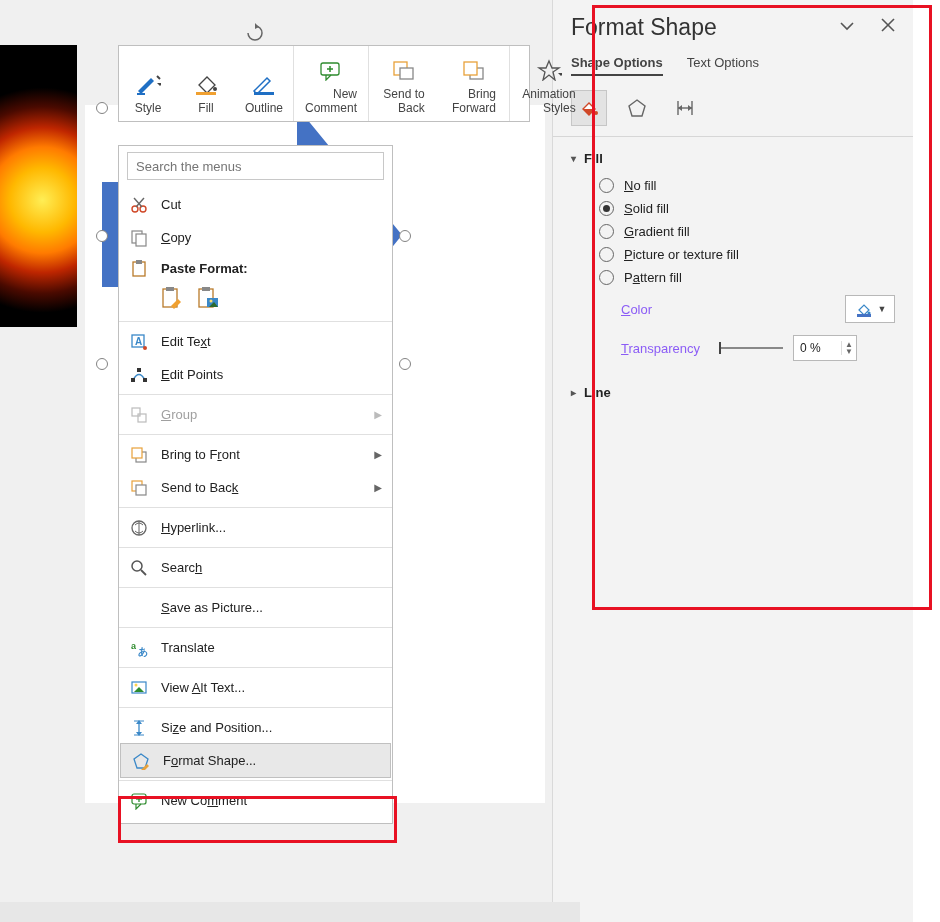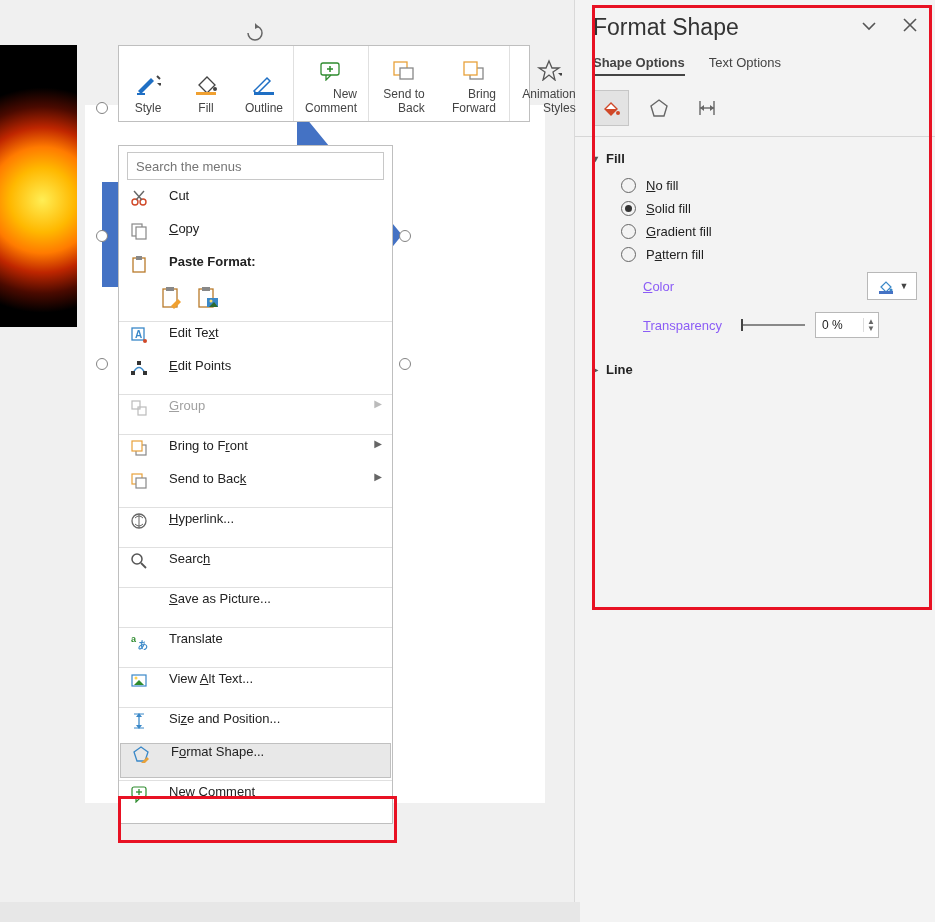--- a/index.html
+++ b/index.html
@@ -20,38 +20,38 @@
 .mini-tb{position:absolute;left:118px;top:45px;width:410px;height:75px;background:#fff;border:1px solid #bfbfbf;z-index:4;display:flex}
 .mini-btn{flex:0 0 auto;text-align:right;padding:6px 6px 4px 6px;display:flex;flex-direction:column;align-items:center;justify-content:flex-end;height:63px;min-width:46px}
 .mini-btn .lbl{font-size:12px;color:#444;margin-top:4px}
 .mini-sep{width:0;border-left:1px solid #e0e0e0;align-self:stretch}
 .mini-ico{height:26px;display:flex;align-items:center;justify-content:center}
 
 
 .ctx{position:absolute;left:118px;top:145px;width:273px;background:#fff;border:1px solid #bfbfbf;z-index:5;padding:6px 0}
 .search-row{padding:0 8px 8px 8px}
 .search-input{width:100%;box-sizing:border-box;height:28px;border:1px solid #c8c8c8;padding:0 8px;font-size:13px;color:#4d7c0f}
-.mitem{display:flex;align-items:flex-start;height:33px;padding:0 12px 0 10px;gap:20px;position:relative}
+.mitem{display:flex;align-items:center;height:33px;padding:0 12px 0 10px;gap:12px;position:relative}
 .mitem.hov{background:#e8e8e8;border:1px solid #c0c0c0;margin:-1px 1px}
 .mitem.dis{color:#a0a0a0}
 .mico{width:20px;height:20px;display:flex;align-items:center;justify-content:center;flex:0 0 20px}
 .mtxt{flex:1}
 .sub-caret{position:absolute;right:10px;font-size:10px;color:#666}
 .mitem.dis .sub-caret{color:#bbb}
 .msep{height:0;border-top:1px solid #e0e0e0;margin:3px 0}
 .paste-icons{display:flex;gap:14px;padding:4px 0 8px 42px}
 .paste-icons .pi{width:22px;height:24px;display:flex;align-items:center;justify-content:center}
 
 
 .hl-red{position:absolute;border:3px solid #e81123;pointer-events:none;z-index:10}
 .hl1{left:118px;top:796px;width:273px;height:41px}
 .hl2{left:592px;top:5px;width:334px;height:599px}
 
 
-.panel{position:absolute;left:574px;top:0;width:360px;height:922px;background:#f3f3f3;border-left:1px solid #d9d9d9}
+.panel{position:absolute;left:552px;top:0;width:360px;height:922px;background:#f3f3f3;border-left:1px solid #d9d9d9}
 .panel-inner{padding:14px 18px}
 .panel-title{font-size:23px;font-weight:300;color:#333}
 .panel-top{display:flex;align-items:center;justify-content:space-between}
 .panel-ctrls{display:flex;gap:26px;font-size:16px;color:#555}
 .panel-tabs{display:flex;gap:24px;margin-top:14px;font-size:13px}
 .tab{color:#444;padding-bottom:4px}
 .tab.active{font-weight:600;border-bottom:2px solid #444}
 .icon-tabs{display:flex;gap:12px;margin-top:14px}
 .itab{width:34px;height:34px;display:flex;align-items:center;justify-content:center;border:1px solid transparent}
 .itab.active{background:#e3e3e3;border-color:#c6c6c6}
@@ -442,20 +442,24 @@
             <span class="dot"></span>
           </span>
           <span><u>S</u>olid fill</span>
     </div>
     <div class="radio-row">
       <span class="radio"></span>
           <span><u>G</u>radient fill</span>
     </div>
     <div class="radio-row">
       <span class="radio"></span>
+          <span><u>P</u>icture or texture fill</span>
+    </div>
+    <div class="radio-row">
+      <span class="radio"></span>
           <span>P<u>a</u>ttern fill</span>
     </div>
 
     <div class="prop-row">
       <span class="plbl"><u>C</u>olor</span>
       <div style="flex:1"></div>
       <div class="color-btn">
         <svg width="20" height="16">
               <path d="M5 9 L10 4 L15 9 L10 14 Z" fill="none" stroke="#3a88c8" stroke-width="1.2"></path>
               <circle cx="15" cy="12" r="1.6" fill="#3a88c8"></circle>

